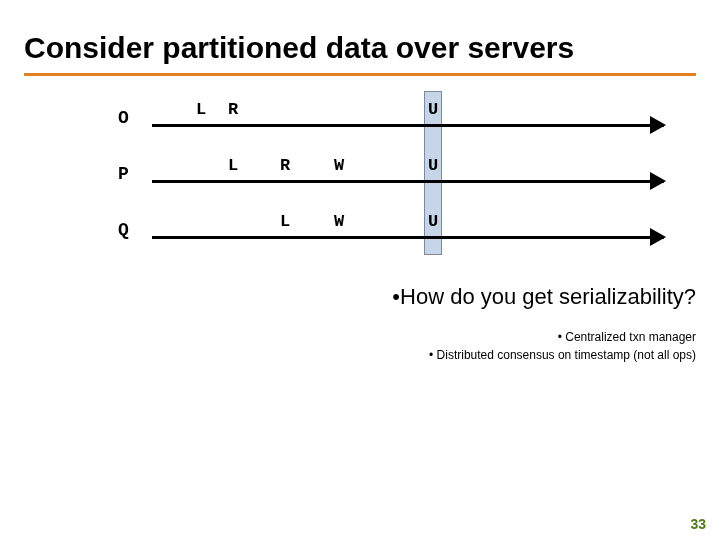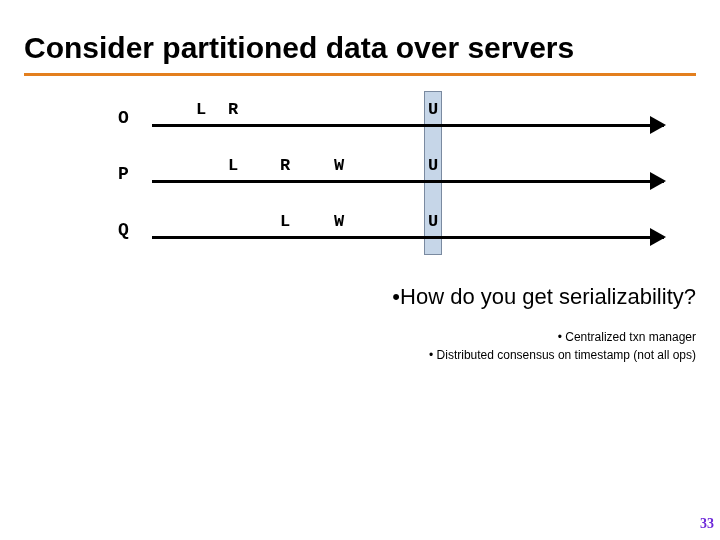--- a/index.html
+++ b/index.html
@@ -98,26 +98,25 @@
   }
   .lvl3 {
     font-size: 12px;
     padding-left: 88px;
     text-indent: -14px;
     margin-left: 14px;
     margin-bottom: 4px;
   }
   .pagenum {
     position: absolute;
-    right: 6px;
+    right: 14px;
     bottom: 8px;
     font-size: 14px;
     font-weight: bold;
-    color: #6d28d9;
-    font-family: Liberation Serif, serif;
+    color: #4d7c0f;
   }
 </style>
 </head>
 <body>
 
 <div class="slide">
   <div class="title">Consider partitioned data over servers</div>
   <div class="rule"></div>
 
   <div class="diagram">

